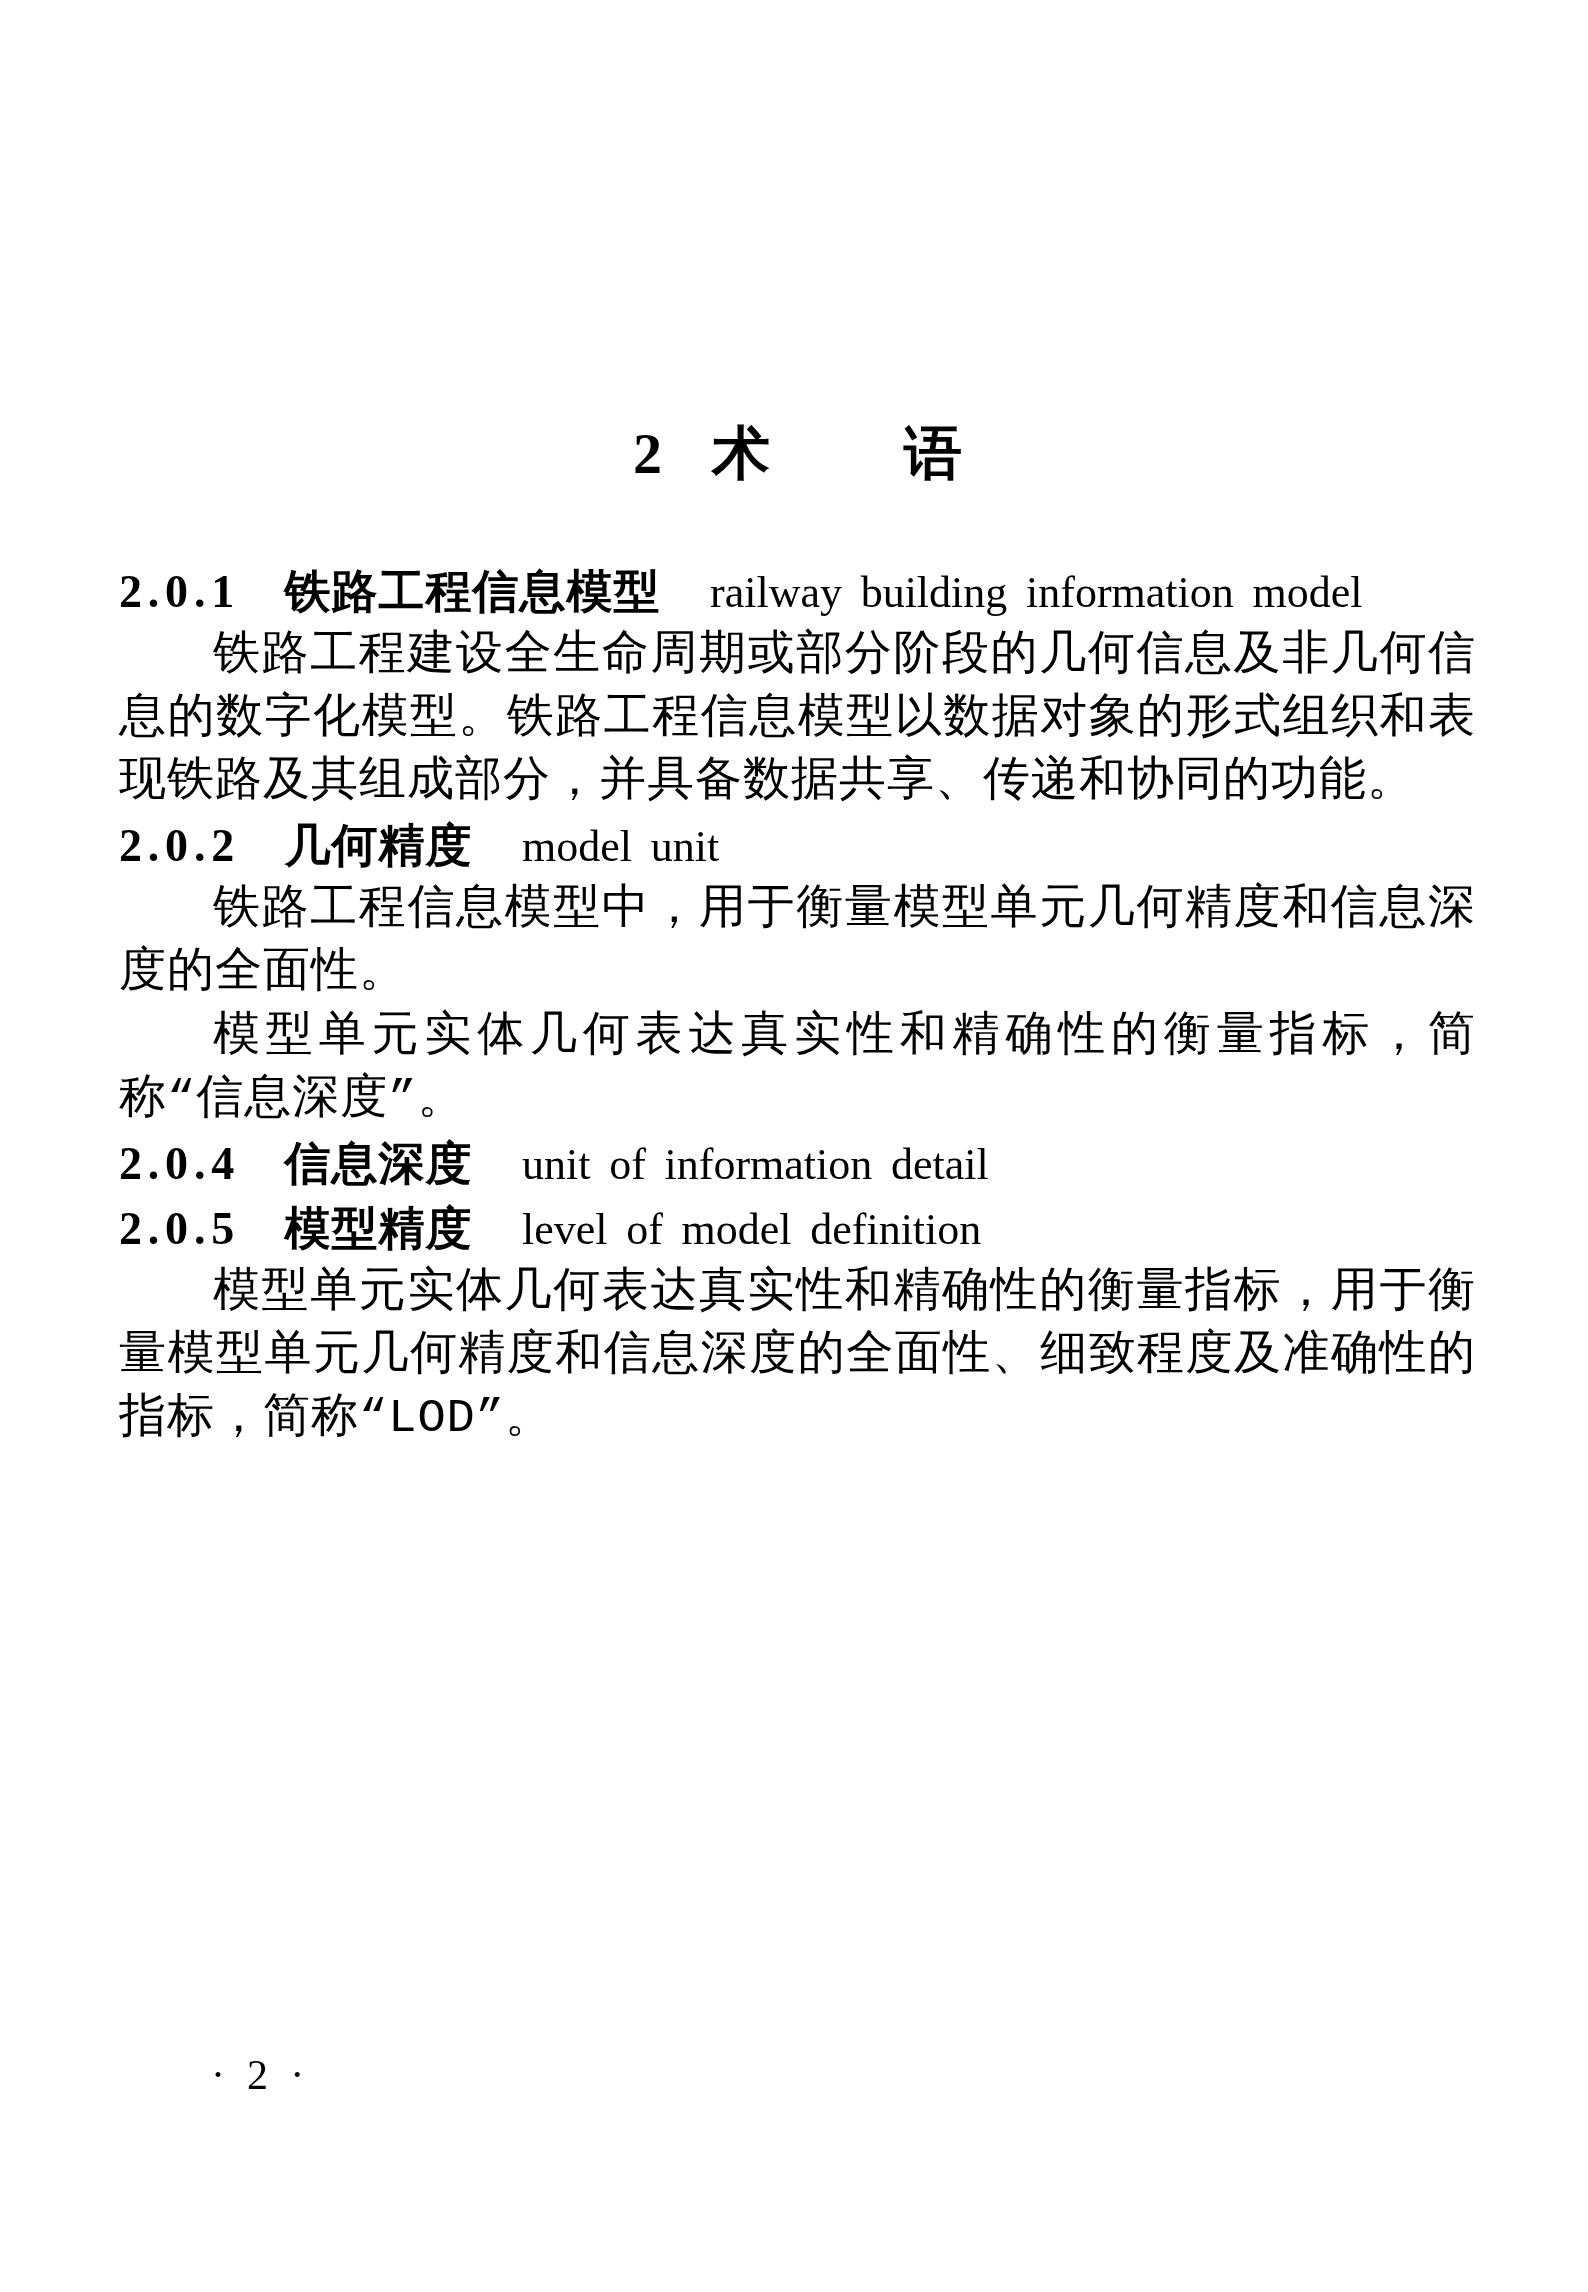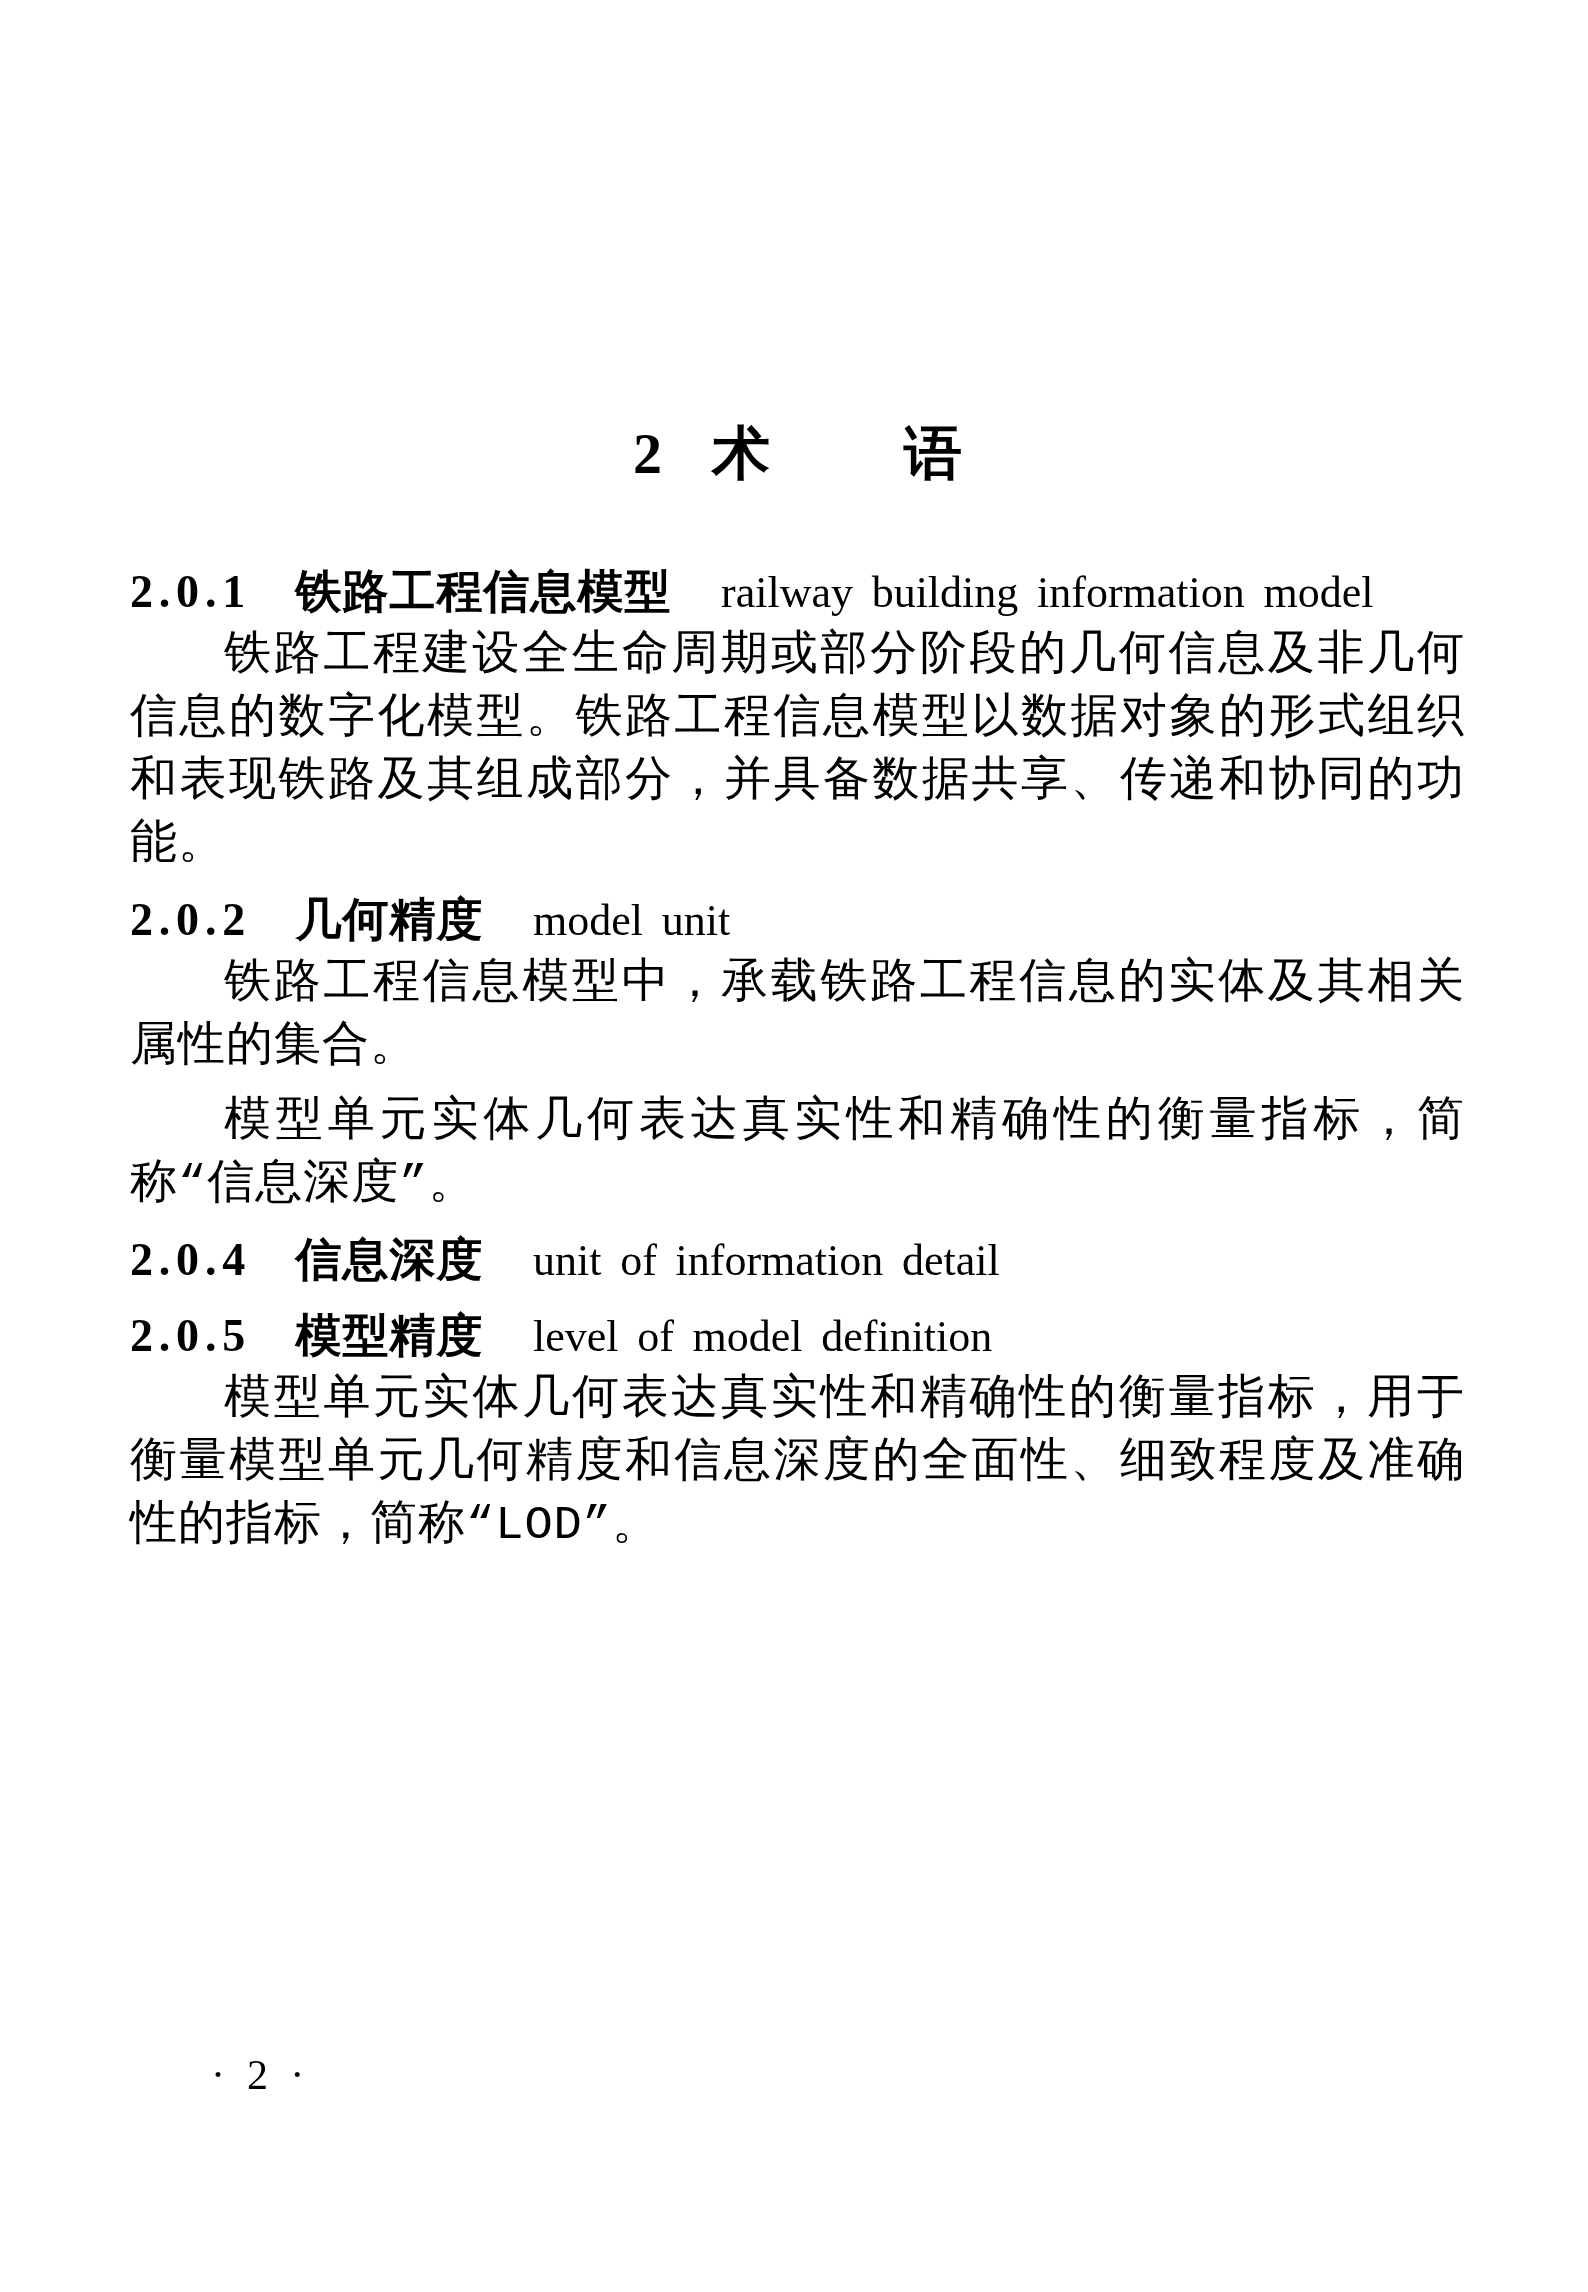--- a/index.html
+++ b/index.html
@@ -24,21 +24,21 @@
     justify-content: center;
     align-items: baseline;
     font-size: 58px;
     font-weight: bold;
     line-height: 1;
     margin: 0 0 77px 0;
   }
   .chapter-title .t-num { margin-right: 50px; }
   .chapter-title .t-w1  { margin-right: 134px; }
 
-  .term-section { margin: 12px; }
+  .term-section { margin: 1px; }
   .term-heading {
     font-size: 46px;
     line-height: 63px;
     font-weight: bold;
     white-space: nowrap;
   }
   .term-heading .num { letter-spacing: 5.8px; }
   .term-heading .cn  { margin-left: 33px; letter-spacing: 1px; }
   .term-heading .en  {
     margin-left: 38px;
@@ -85,21 +85,21 @@
     </div>
     <p class="term-def">铁路工程建设全生命周期或部分阶段的几何信息及非几何信息的数字化模型。铁路工程信息模型以数据对象的形式组织和表现铁路及其组成部分，并具备数据共享、传递和协同的功能。</p>
   </section>
 
   <section class="term-section">
     <div class="term-heading">
       <span class="num">2.0.2</span>
       <span class="cn">几何精度</span>
       <span class="en">model unit</span>
     </div>
-    <p class="term-def">铁路工程信息模型中，承载铁路工程信息的实体及其相关属性的集合。</p>
+    <p class="term-def">铁路工程信息模型中，用于衡量模型单元几何精度和信息深度的全面性。</p>
   </section>
 
   <section class="term-section">
     <p class="term-def">模型单元实体几何表达真实性和精确性的衡量指标，简称“信息深度”。</p>
   </section>
 
   <section class="term-section">
     <div class="term-heading">
       <span class="num">2.0.4</span>
       <span class="cn">信息深度</span>

